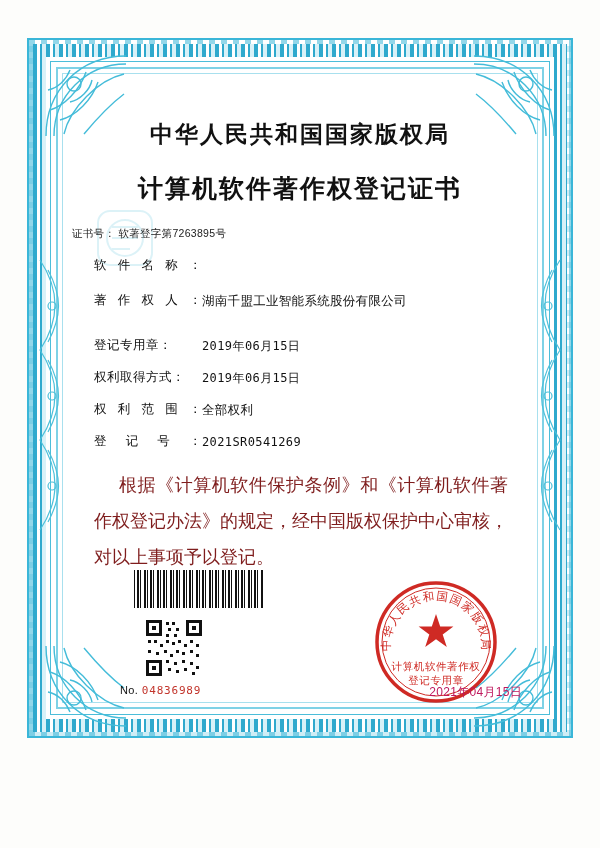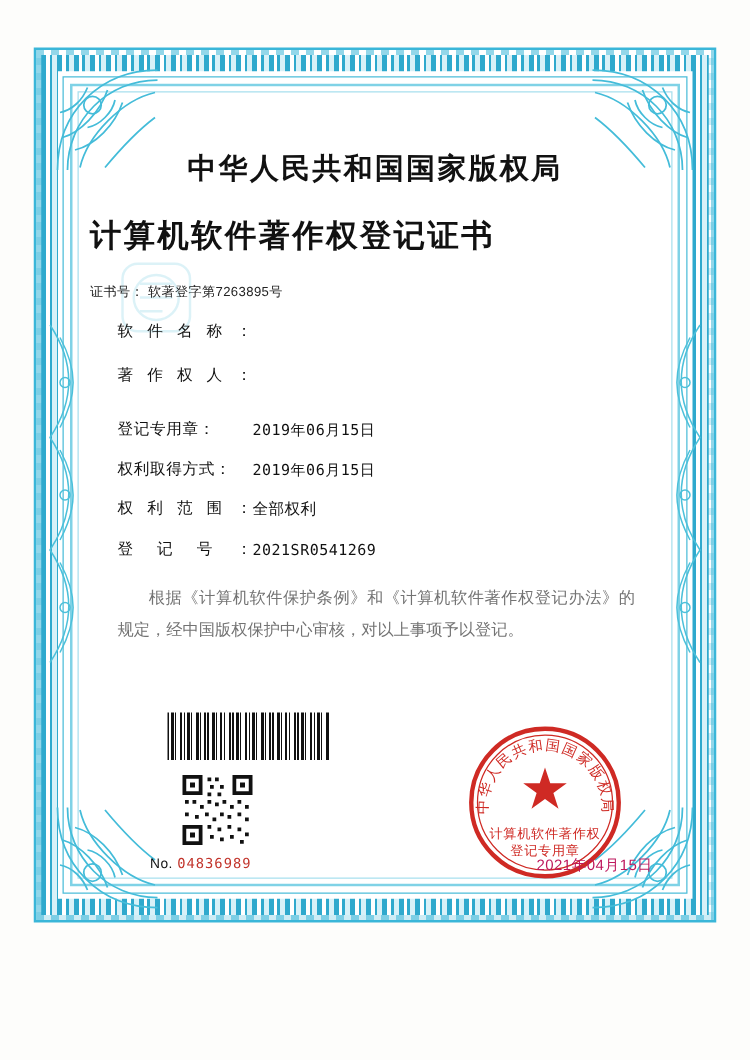--- a/index.html
+++ b/index.html
@@ -125,21 +125,21 @@
   .title-main {
     text-align: center;
     font-family: "DejaVu Serif", "Liberation Serif", serif;
     font-size: 23px;
     font-weight: bold;
     color: #111111;
     letter-spacing: 2px;
     margin-top: 34px;
   }
   .title-sub {
-    text-align: left;
+    text-align: center;
     font-family: "DejaVu Serif", "Liberation Serif", serif;
     font-size: 25px;
     font-weight: bold;
     color: #111111;
     letter-spacing: 2px;
     margin-top: 22px;
   }
   .cert-no {
     text-align: left;
     font-size: 10.5px;
@@ -183,25 +183,26 @@
     letter-spacing: 0.5px;
   }
   .field-row.tall { margin-bottom: 18px; }
   .mono { font-family: "DejaVu Sans Mono", monospace; font-size: 12px; letter-spacing: 0.4px; }
 
   .divider-spacer { height: 8px; }
 
   .paragraph {
     margin-top: 16px;
     padding: 0 20px 0 22px;
-    font-size: 13px;
-    color: #737373;
+    font-size: 18px;
+    color: #7f1d1d;
     line-height: 2.0;
     text-align: justify;
     text-indent: 25px;
+    font-family: Liberation Mono, monospace;
   }
 
   
   .footer-zone {
     position: absolute;
     left: 72px;
     top: 570px;
     width: 456px;
     height: 140px;
   }
@@ -382,20 +383,23 @@
         </div>
       </div>
 
       <div class="field-row tall">
         <div class="field-label spread">
           <span>著</span>
             <span>作</span>
             <span>权</span>
             <span>人</span>
             <span>：</span>
+        </div>
+        <div class="field-value">
+          <span>湖南千盟工业智能系统股份有限公司</span>
         </div>
       </div>
 
       <div class="divider-spacer"></div>
 
       <div class="field-row">
         <div class="field-label">登记专用章：</div>
         <div class="field-value mono">2019年06月15日</div>
       </div>
 

